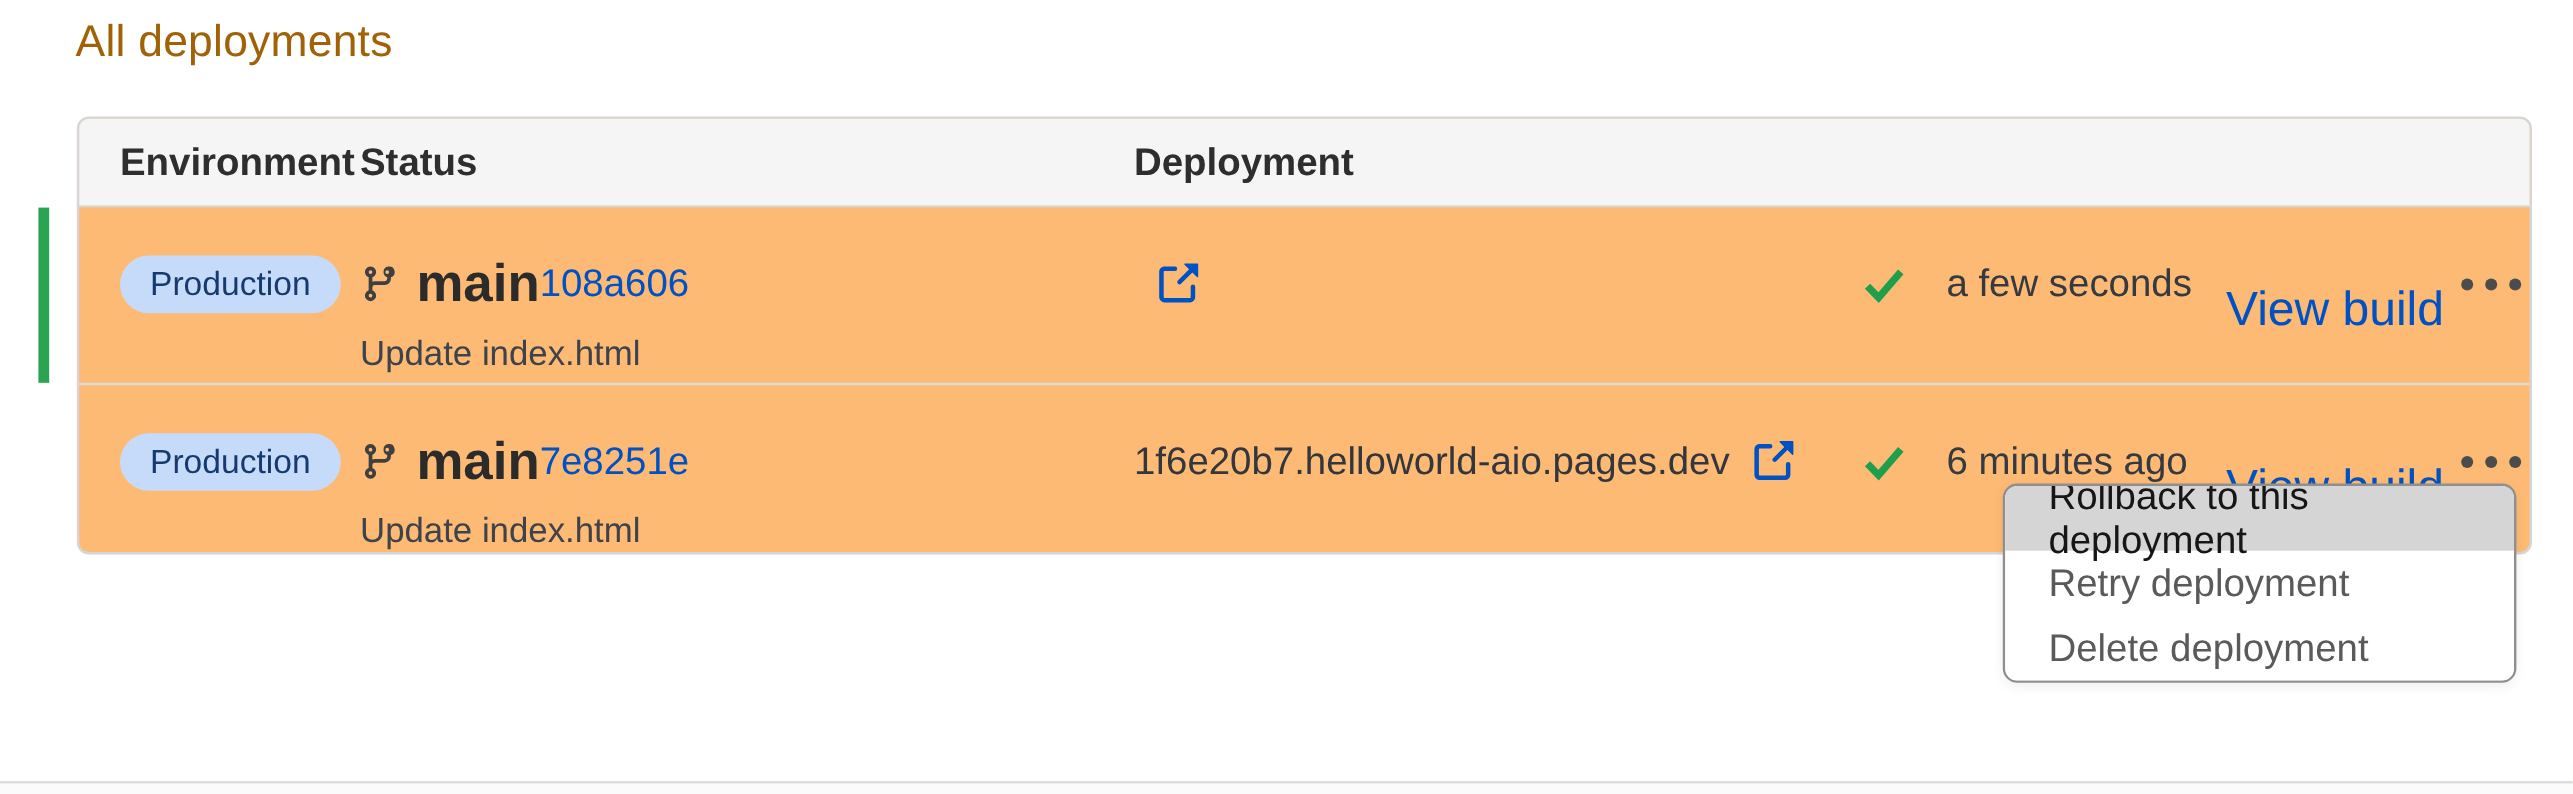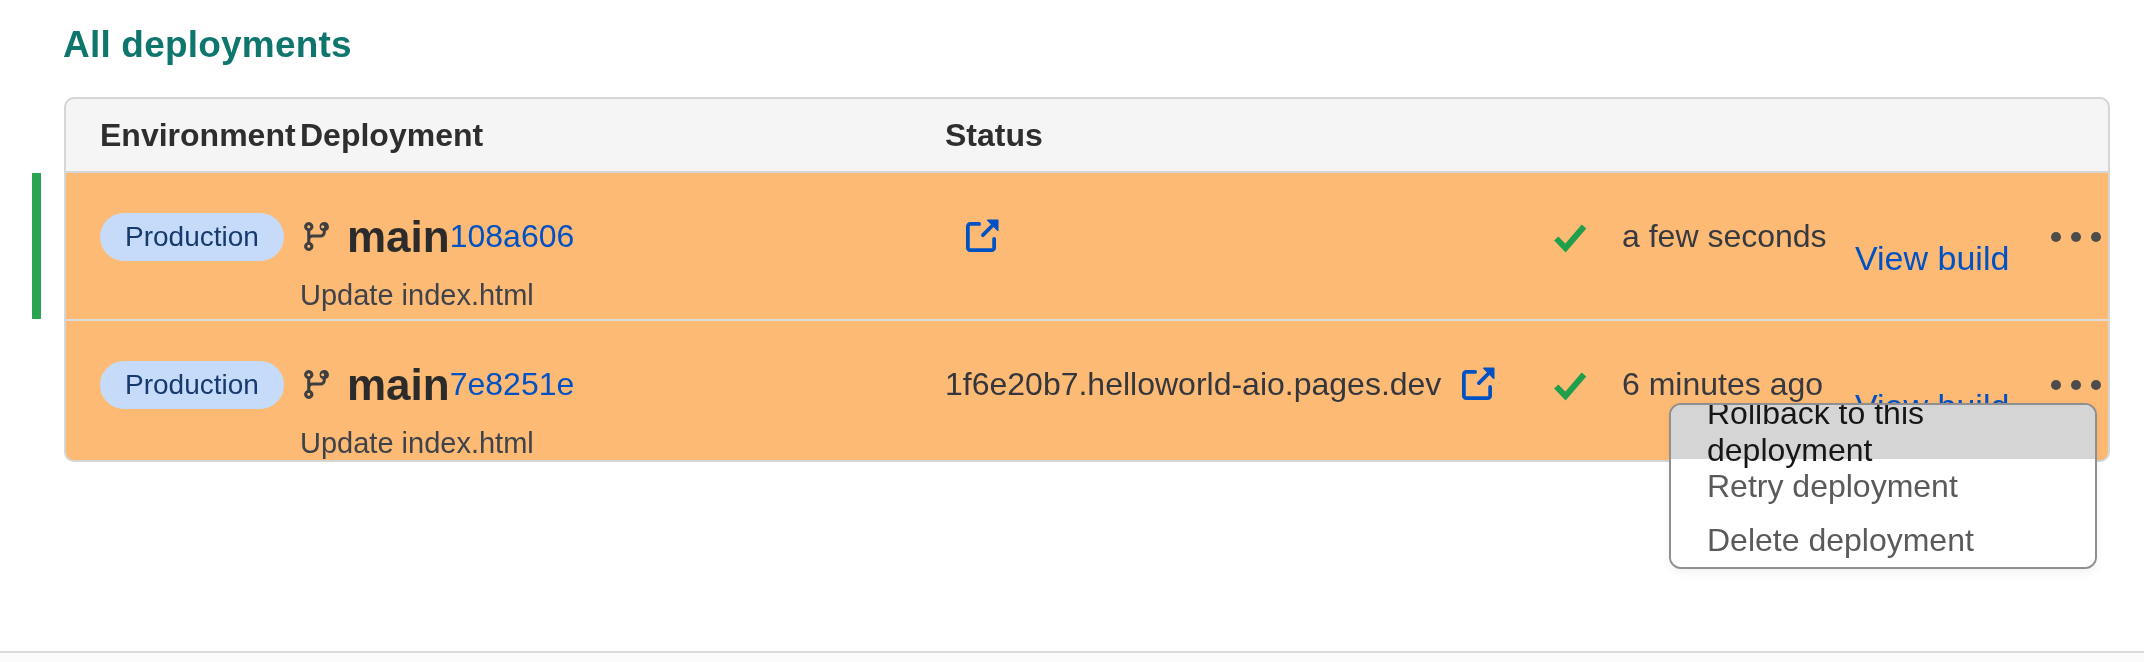--- a/index.html
+++ b/index.html
@@ -12,22 +12,22 @@
     --badge-text: #173a6e;
     --success-green: #1f9e4c;
     --current-strip: #2aa452;
     --header-bg: #f5f5f5;
     --table-border: #d6d6d6;
     --menu-border: #8f8f8f;
     --menu-highlight: #d5d5d5;
   }
 
   .page-title {
-    position: absolute; left: 63px; top: 24px;
-    font-size: 37px; font-weight: 700; color: #0f766e; letter-spacing: 0.2px;
+    position: absolute; left: 63px; top: 14px;
+    font-size: 37px; font-weight: 400; color: #a16207; letter-spacing: 0.2px;
   }
 
   .deploy-table {
     position: absolute; left: 64px; top: 97px; width: 2046px;
     border: 2px solid var(--table-border); border-radius: 10px;
     background: #fdba74;
   }
 
   .grid-row {
     display: grid;
@@ -64,21 +64,21 @@
   .commit-link { font-size: 32px; color: var(--link-blue); text-decoration: none; cursor: pointer; }
   .commit-message { font-size: 29px; color: #3e424a; margin-top: 12px; }
 
   .deploy-url { font-size: 32px; color: #33363c; }
   .external-link-btn { margin-left: 16px; width: 40px; height: 40px; color: var(--link-blue); cursor: pointer; display: inline-flex; }
   .external-link-btn svg { width: 40px; height: 40px; }
 
   .check-icon { width: 40px; height: 40px; color: var(--success-green); flex: none; }
   .status-time { font-size: 32px; color: #36393f; margin-left: 32px; }
 
-  .view-build-link { font-size: 34px; color: var(--link-blue); text-decoration: none; cursor: pointer; margin-top: 44px; }
+  .view-build-link { font-size: 40px; color: var(--link-blue); text-decoration: none; cursor: pointer; margin-top: 44px; }
 
   .menu-button {
     display: inline-flex; align-items: center; gap: 10px;
     background: none; border: none; cursor: pointer; padding: 12px 6px;
   }
   .menu-button .dot { width: 10px; height: 10px; border-radius: 50%; background: #4c4c4c; }
 
   .context-menu {
     position: absolute; left: 1669px; top: 403px; width: 428px;
     background: #ffffff; border: 2px solid var(--menu-border); border-radius: 12px;
@@ -96,22 +96,22 @@
 </style>
 </head>
 <body>
 
 <h2 class="page-title">All deployments</h2>
 
 <div class="deploy-table">
 
   <div class="grid-row table-header">
     <div class="th">Environment</div>
+    <div class="th">Status</div>
     <div class="th">Deployment</div>
-    <div class="th">Status</div>
     <div></div>
       <div></div>
   </div>
 
   <div class="grid-row deploy-row">
     <span class="current-strip"></span>
     <div class="cell-line">
       <span class="badge">Production</span>
     </div>
     <div>

